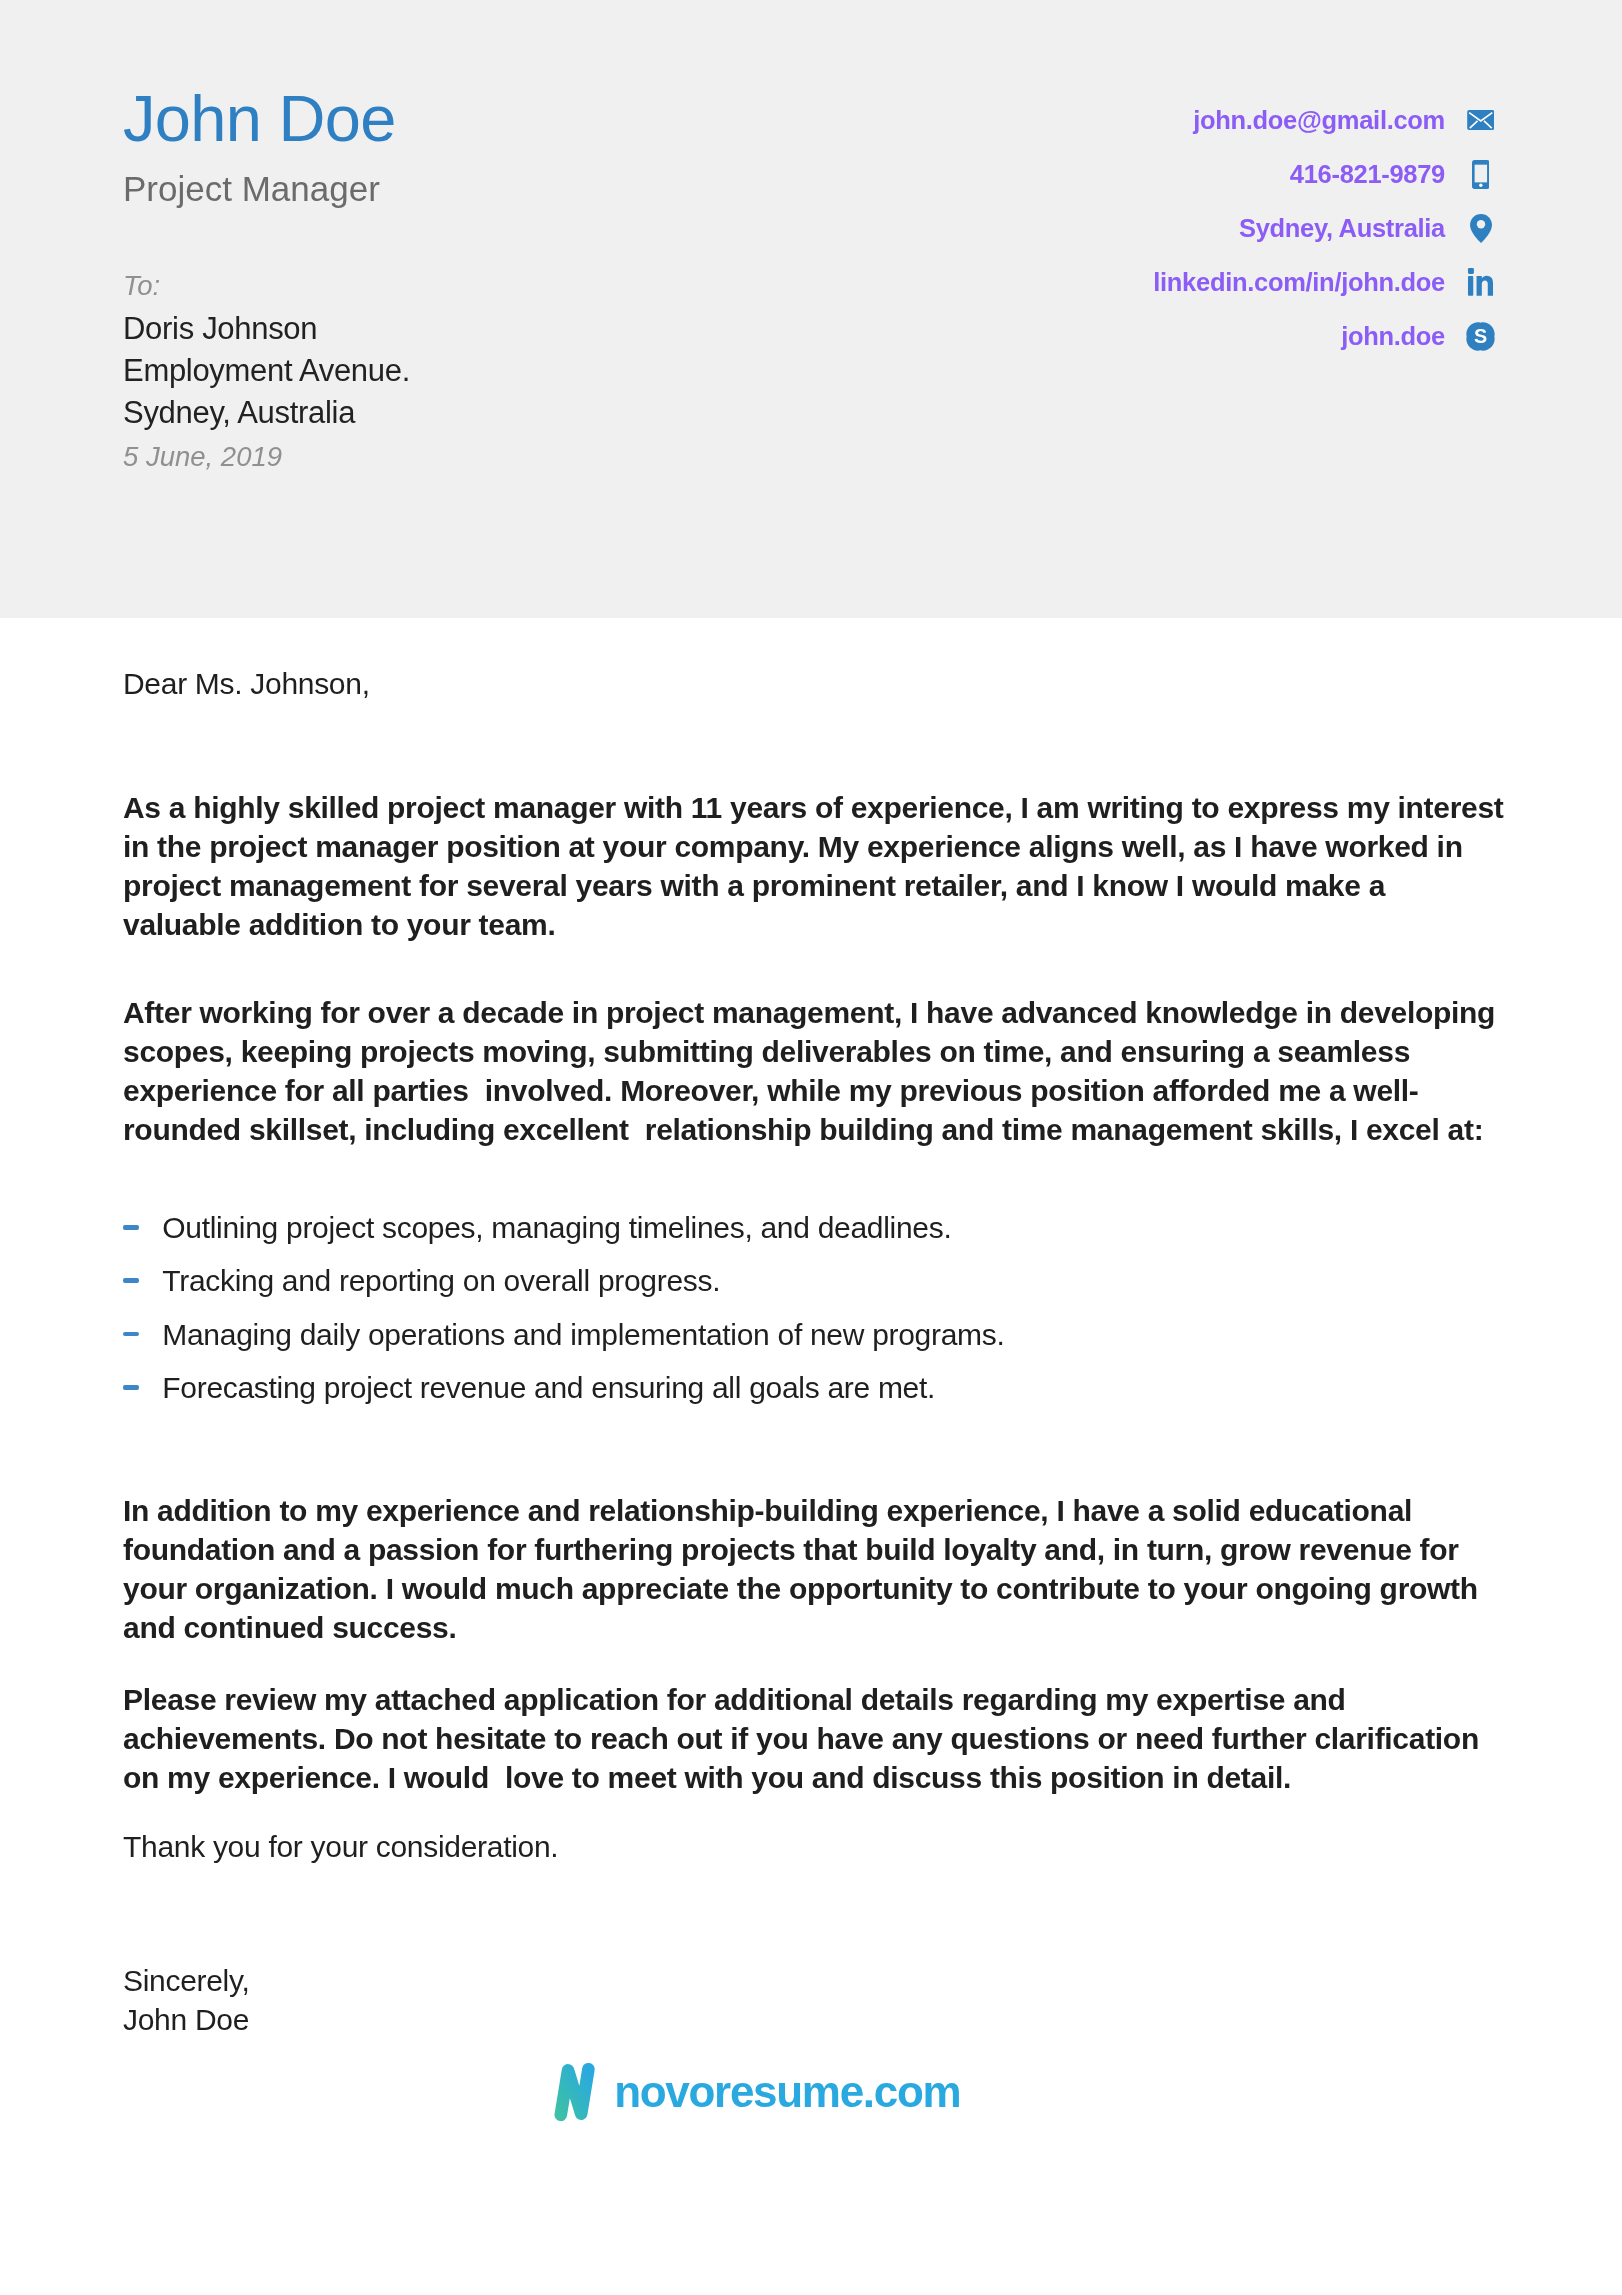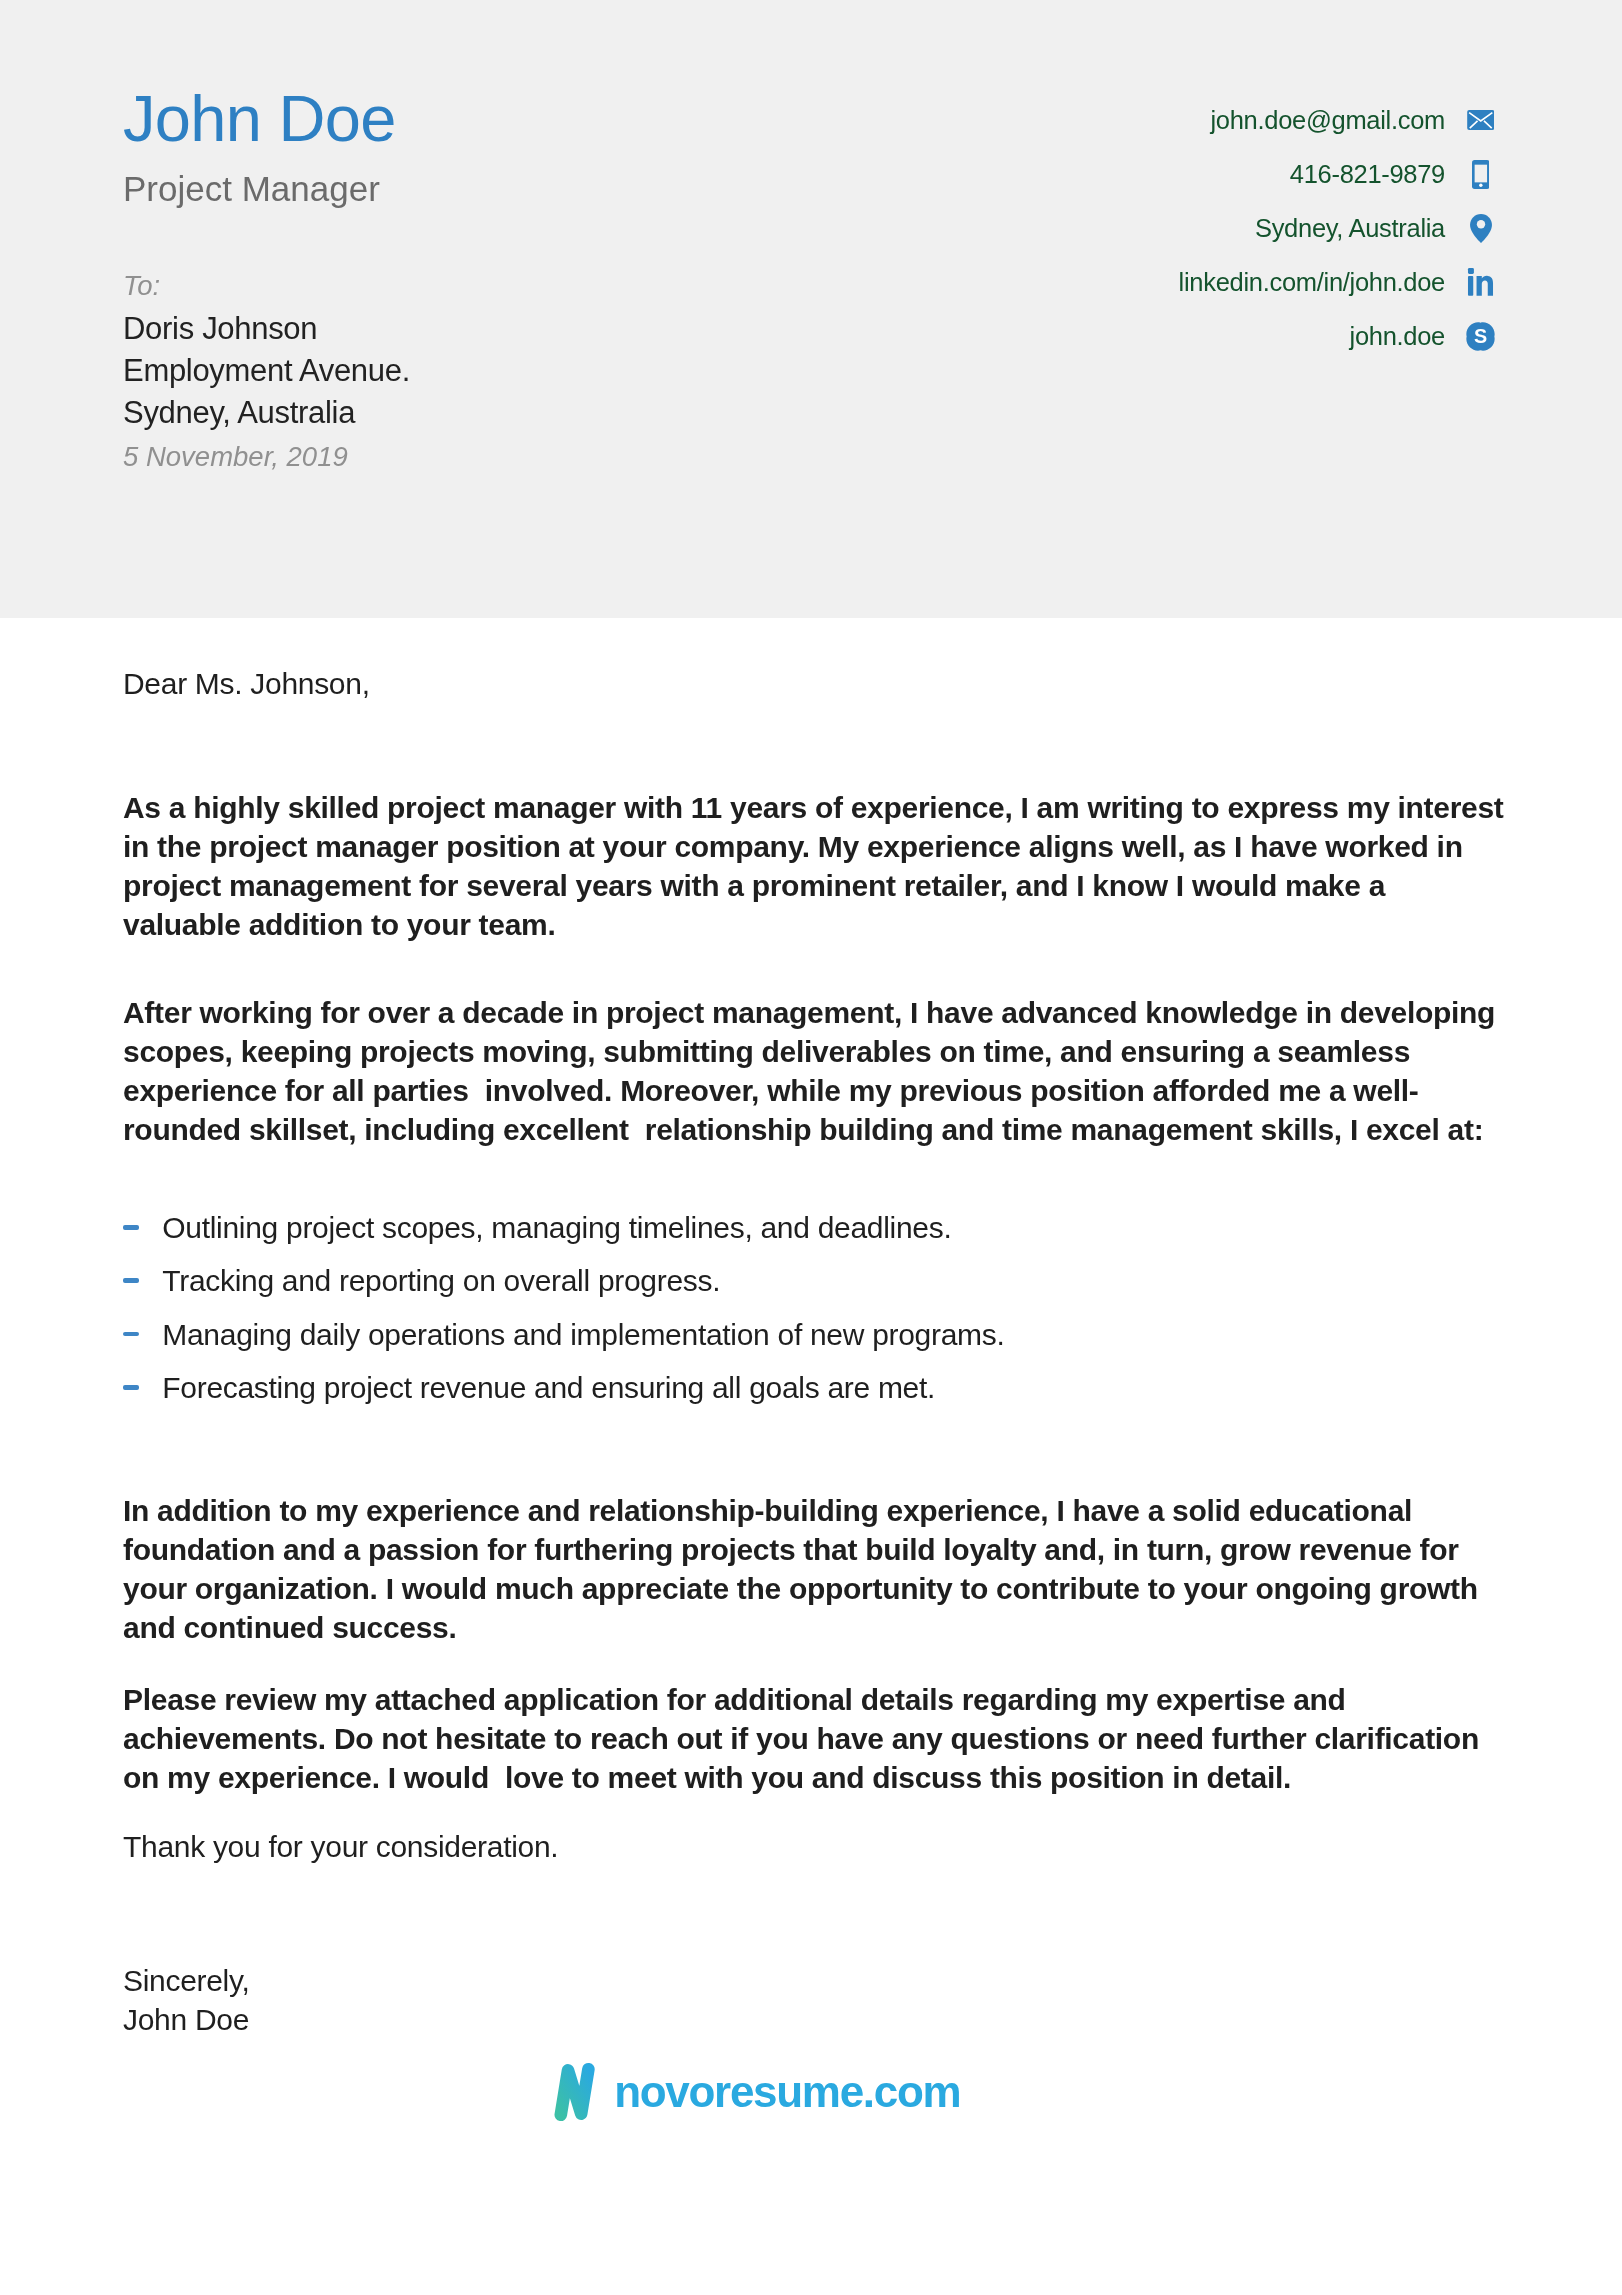--- a/index.html
+++ b/index.html
@@ -45,22 +45,23 @@
   }
   .contact-item {
     height: 54px;
     display: flex;
     align-items: center;
     justify-content: flex-end;
     gap: 21px;
   }
   .contact-value {
     font-size: 25.5px;
-    color: #14532d;
-    letter-spacing: -0.3px;
+    color: #8b5cf6;
+    letter-spacing: -0.3px;
+    font-weight: bold;
   }
   .icon-box {
     width: 29px; height: 29px;
     display: flex;
     align-items: center;
     justify-content: center;
     flex: 0 0 29px;
   }
   .to-block { margin-top: 60px; }
   .to-label {
@@ -218,21 +219,21 @@
       </li>
     </ul>
 
     <div class="to-block">
       <div class="to-label">To:</div>
       <div class="recipient-lines">
         <div class="recipient-line">Doris Johnson</div>
         <div class="recipient-line">Employment Avenue.</div>
         <div class="recipient-line">Sydney, Australia</div>
       </div>
-      <div class="letter-date">5 November, 2019</div>
+      <div class="letter-date">5 June, 2019</div>
     </div>
   </header>
 
   <main class="letter-body">
     <div class="salutation">Dear Ms. Johnson,</div>
 
     <p class="para para-1">As a highly skilled project manager with 11 years of experience, I am writing to express my interest in the project manager position at your company. My experience aligns well, as I have worked in project management for several years with a prominent retailer, and I know I would make a valuable addition to your team.</p>
     <p class="para para-2">After working for over a decade in project management, I have advanced knowledge in developing scopes, keeping projects moving, submitting deliverables on time, and ensuring a seamless experience for all parties  involved. Moreover, while my previous position afforded me a well-rounded skillset, including excellent  relationship building and time management skills, I excel at:</p>
 
     <ul class="bullet-list">

